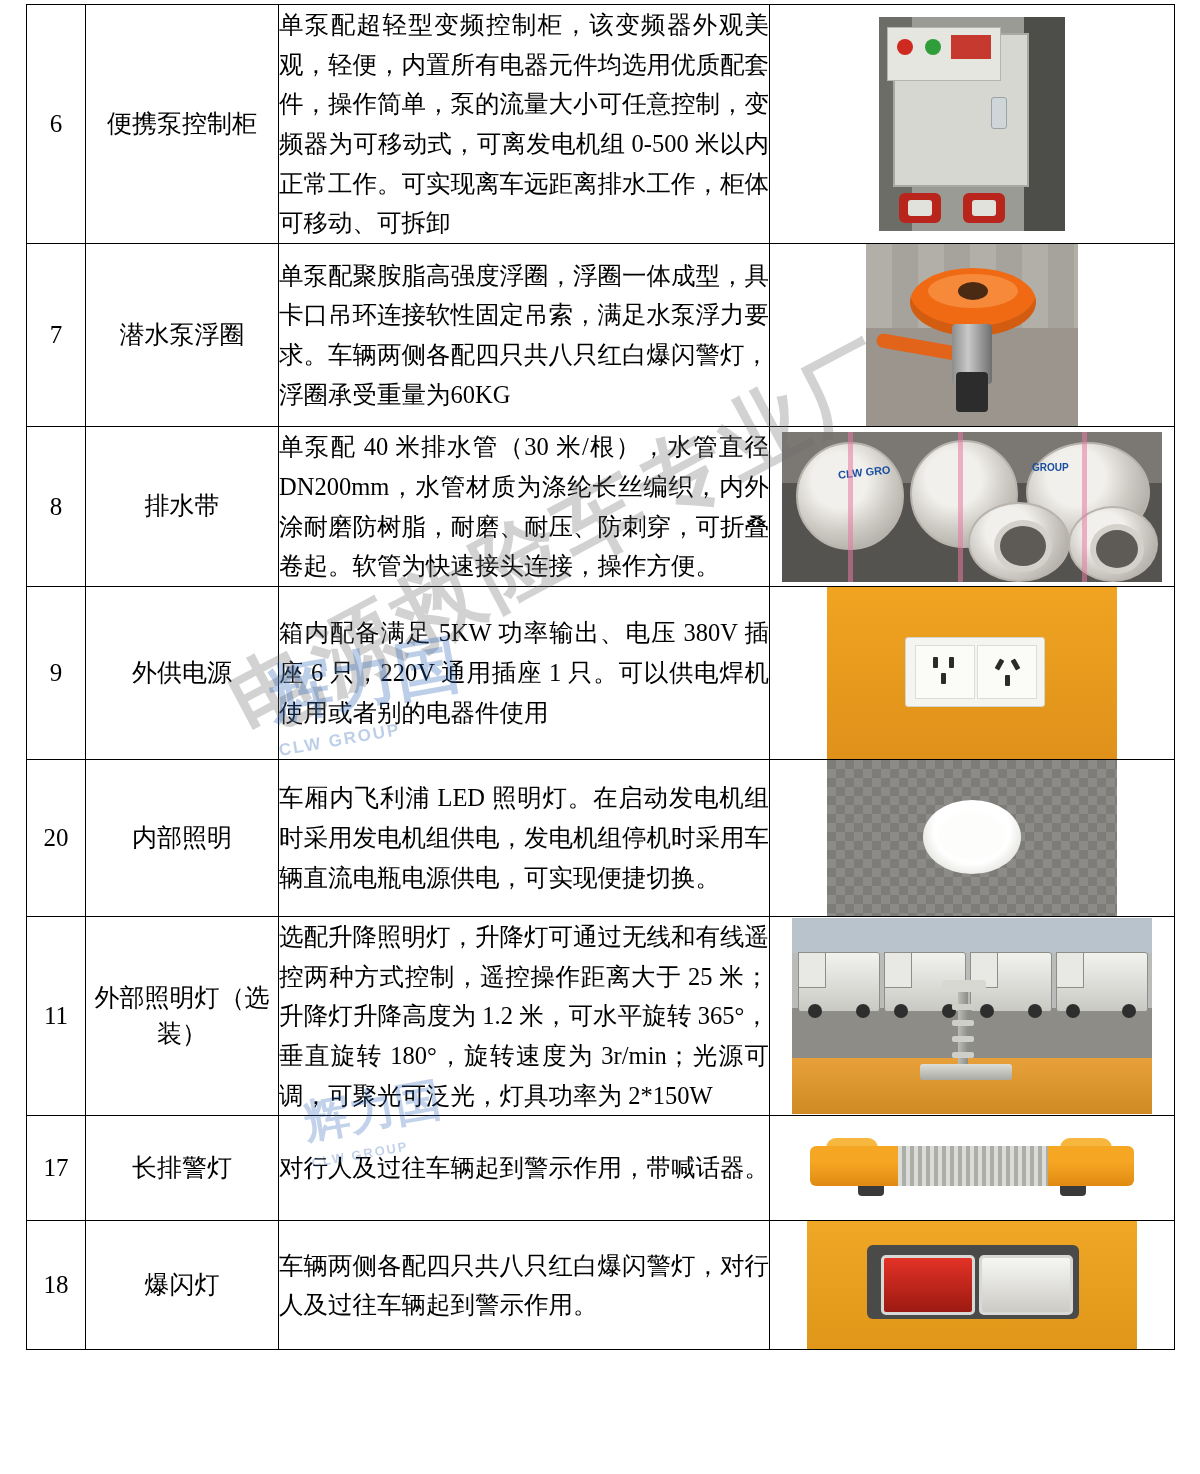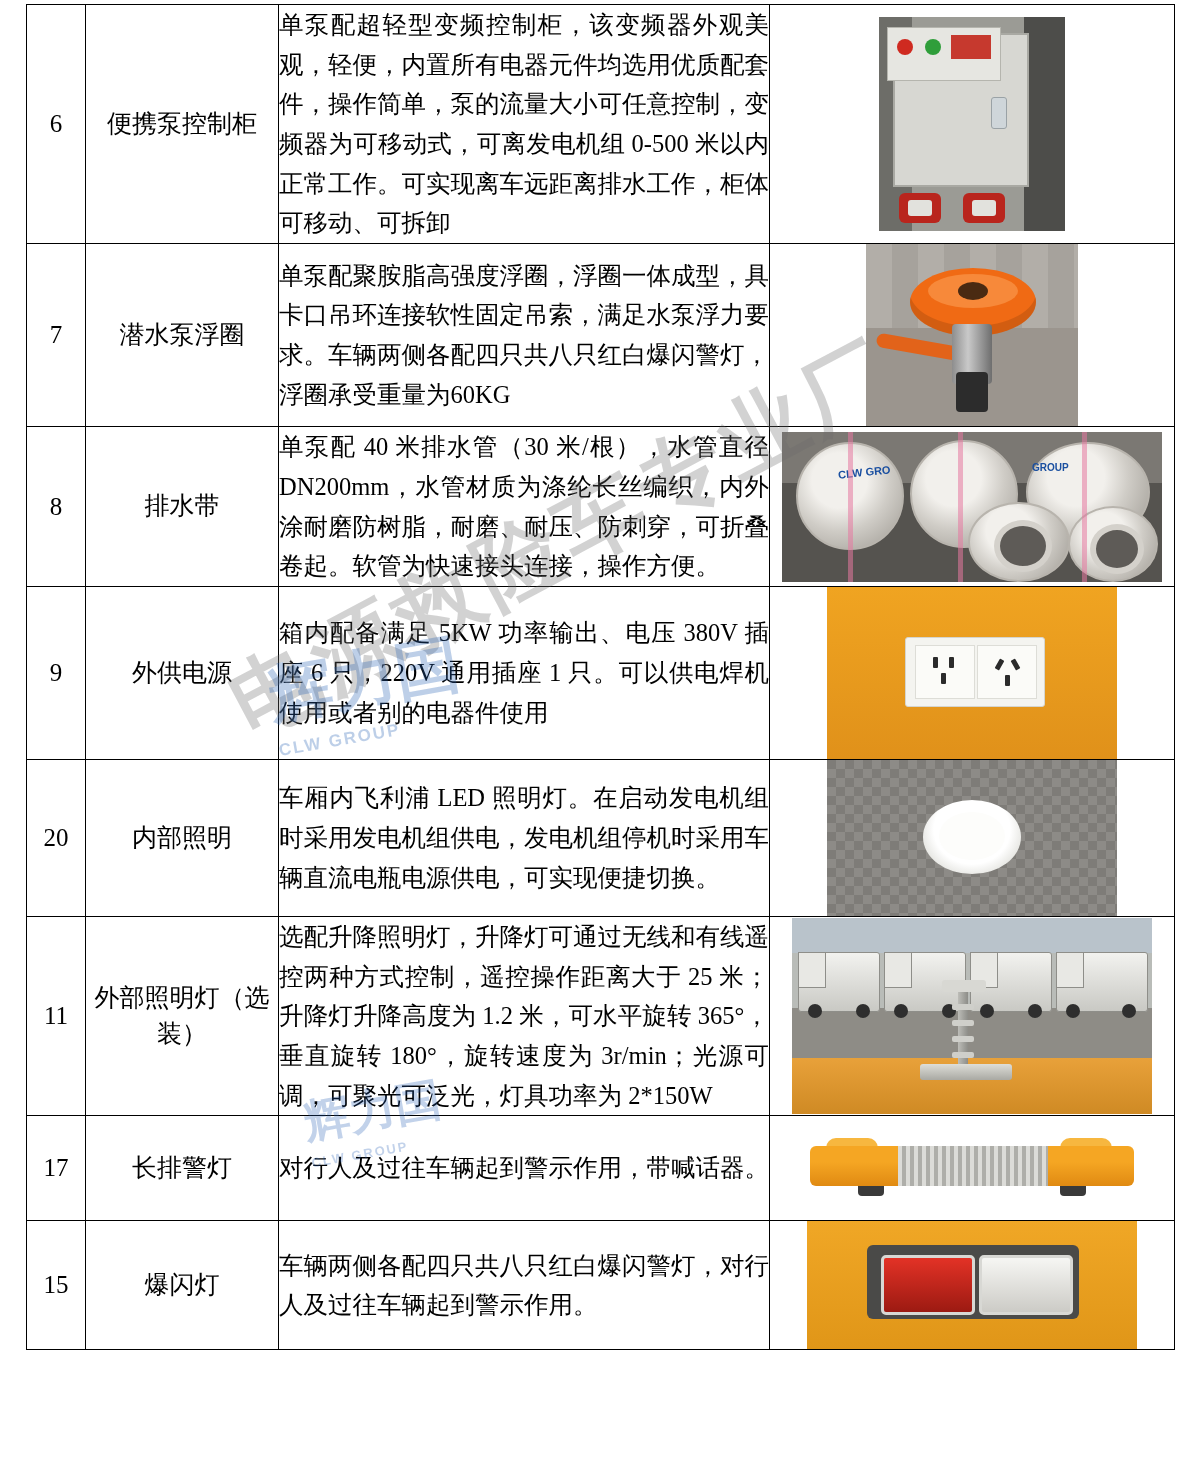--- a/index.html
+++ b/index.html
@@ -317,21 +317,21 @@
           <span class="dome d2"></span>
           <span class="bar"></span>
           <span class="mid"></span>
           <span class="foot" style="left:56px;"></span>
           <span class="foot" style="left:258px;"></span>
         </span>
       </td>
     </tr>
 
     <tr>
-      <td class="col-no">15</td>
+      <td class="col-no">18</td>
       <td class="col-name">爆闪灯</td>
       <td class="col-desc">车辆两侧各配四只共八只红白爆闪警灯，对行人及过往车辆起到警示作用。</td>
       <td class="col-img">
         <span class="img-box img-strobe">
           <span class="mount"></span>
           <span class="red"></span>
           <span class="white"></span>
         </span>
       </td>
     </tr>

